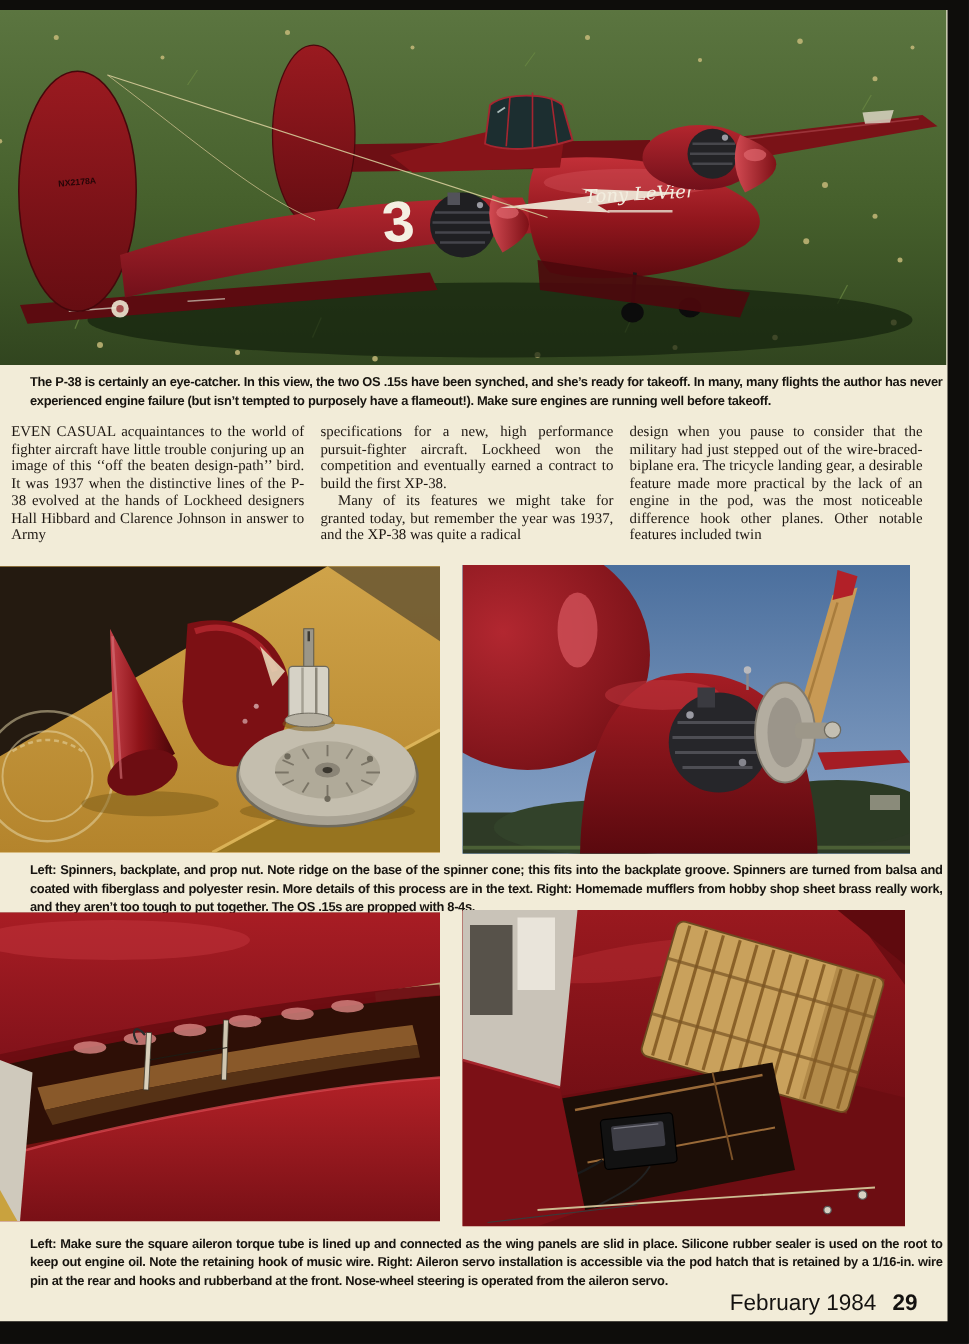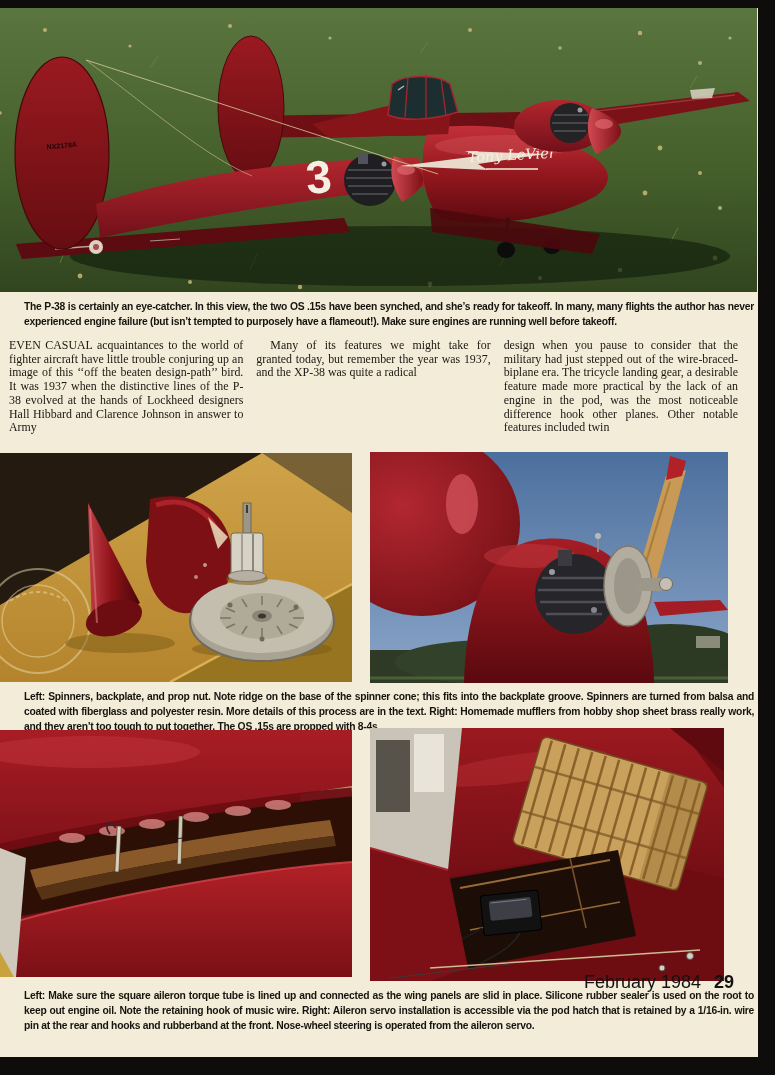--- a/index.html
+++ b/index.html
@@ -17,21 +17,21 @@
            line-height:14.9px;letter-spacing:-0.25px;color:#17140f;text-align:justify;}
   #caption-top{top:292px;}
   #caption-mid{top:682px;}
   #caption-bot{top:981px;}
   .article{position:absolute;left:9px;top:331px;width:729px;display:flex;gap:13px;
            font-family:"Liberation Serif",serif;font-size:11.9px;line-height:13.7px;
            text-align:justify;color:#1d1712;justify-content:flex-end;}
   .article .col{flex:1;min-width:0;}
   .article p{margin:0;}
   .article p.indent{text-indent:14px;margin-top:0;}
-  .footer{position:absolute;top:964px;right:24px;font-size:18px;color:#141210;}
+  .footer{position:absolute;top:1024px;right:24px;font-size:18px;color:#141210;}
   .footer .pageno{font-weight:700;margin-left:13px;}
 </style>
 </head>
 <body>
 
 <div class="page">
   <div class="paper">
 
     <figure class="photo" id="photo-top" style="margin:0">
       <svg width="757" height="284" viewBox="0 0 757 284">
@@ -164,20 +164,21 @@
       </svg>
     </figure>
 
     <p class="caption" id="caption-top">The P-38 is certainly an eye-catcher. In this view, the two OS .15s have been synched, and she’s ready for takeoff. In many, many flights the author has never experienced engine failure (but isn’t tempted to purposely have a flameout!). Make sure engines are running well before takeoff.</p>
 
     <div class="article">
       <div class="col">
         <p>EVEN CASUAL acquaintances to the world of fighter aircraft have little trouble conjuring up an image of this ‘‘off the beaten design-path’’ bird. It was 1937 when the distinctive lines of the P-38 evolved at the hands of Lockheed designers Hall Hibbard and Clarence Johnson in answer to Army</p>
       </div>
       <div class="col">
+        <p>specifications for a new, high performance pursuit-fighter aircraft. Lockheed won the competition and eventually earned a contract to build the first XP-38.</p>
         <p class="indent">Many of its features we might take for granted today, but remember the year was 1937, and the XP-38 was quite a radical</p>
       </div>
       <div class="col">
         <p>design when you pause to consider that the military had just stepped out of the wire-braced-biplane era. The tricycle landing gear, a desirable feature made more practical by the lack of an engine in the pod, was the most noticeable difference hook other planes. Other notable features included twin</p>
       </div>
     </div>
 
     <figure class="photo" id="photo-mid-left" style="margin:0">
       <svg width="352" height="229" viewBox="0 0 352 229">
         <defs>

